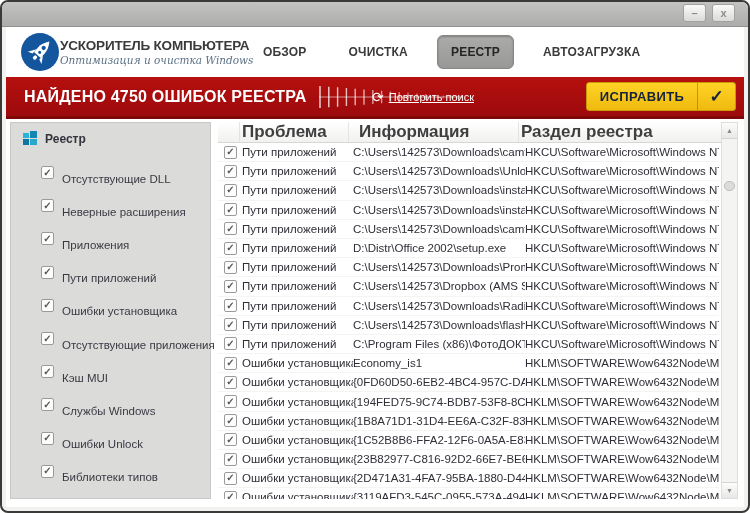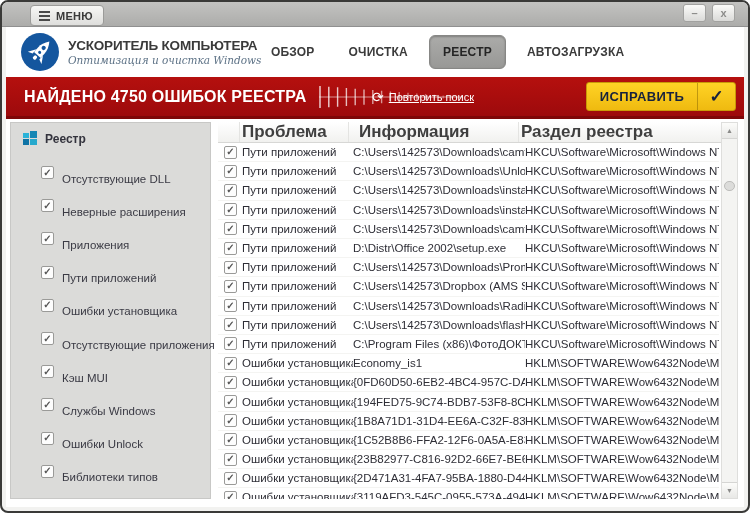--- a/index.html
+++ b/index.html
@@ -14,24 +14,24 @@
   .menu-label{font-size:11px;font-weight:bold;color:#3a3a3a;letter-spacing:.3px;}
   .win-btn{position:absolute;top:2px;width:23px;height:18px;background:linear-gradient(#fbfbf9,#dadad8);
     border:1px solid #a2a2a0;border-radius:3px;color:#8b8b89;font-size:11px;font-weight:bold;text-align:center;line-height:16px;}
   .win-btn.min{right:42px;}
   .win-btn.close{right:13px;}
   
   .content{position:absolute;left:4px;right:4px;top:25px;bottom:4px;background:#ffffff;display:flex;flex-direction:column;}
   
   .header{height:50px;display:flex;align-items:center;background:#fff;}
   .logo{margin-left:14px;width:40px;height:40px;flex:0 0 auto;}
-  .brand{margin-left:8px;width:178px;}
+  .brand{margin-left:0;width:178px;}
   .brand-title{font-size:13.5px;font-weight:bold;color:#3a3a3a;letter-spacing:-.2px;white-space:nowrap;}
   .brand-sub{font-family:"DejaVu Serif",serif;font-style:italic;font-size:10.5px;color:#5d7286;margin-top:1px;white-space:nowrap;}
-  .tabs{display:flex;align-items:center;gap:8px;margin-left:12px;}
+  .tabs{display:flex;align-items:center;gap:16px;margin-left:12px;}
   .tab{padding:9px 13px;font-size:12px;font-weight:bold;color:#3b3b3b;letter-spacing:.2px;border-radius:6px;white-space:nowrap;}
   .tab.active{background:linear-gradient(#ababa9,#989896);border:1px solid #878785;box-shadow:inset 0 1px 2px rgba(0,0,0,.25);color:#252525;}
   
   .alert{height:42px;background:linear-gradient(#b5100e,#9d0a0c);border-bottom:3px solid #7e0708;display:flex;align-items:center;position:relative;}
   .alert-msg{margin-left:18px;font-size:16px;font-weight:bold;color:#ffffff;letter-spacing:.2px;white-space:nowrap;}
   .pulse{margin-left:10px;}
   .repeat{position:absolute;right:270px;display:flex;align-items:center;gap:5px;color:#fff;}
   .refresh-glyph{font-size:14px;line-height:1;color:#ffffff;}
   .repeat-label{font-size:11px;color:#ffffff;text-decoration:underline;white-space:nowrap;}
   .fix-btn{position:absolute;right:8px;top:5px;width:150px;height:29px;border-radius:3px;border:1px solid #c89a08;
@@ -78,28 +78,20 @@
     color:#8a8a88;font-size:7px;text-align:center;line-height:16px;flex:0 0 auto;}
   .sb-btn.down{position:absolute;bottom:0;border-top:1px solid #d5d5d3;border-bottom:none;}
   .sb-thumb{margin-top:42px;width:11px;height:10px;background:#dcdcda;border:1px solid #bdbdbb;border-radius:5px;}
 </style>
 </head>
 <body>
 
 <div class="app">
 
   <div class="titlebar">
-    <div class="menu-btn">
-      <span class="hamburger">
-          <i></i>
-          <i></i>
-          <i></i>
-        </span>
-      <span class="menu-label">МЕНЮ</span>
-    </div>
     <div class="win-btn min">–</div>
     <div class="win-btn close">x</div>
   </div>
 
   <div class="content">
 
     <div class="header">
       <svg class="logo" viewBox="0 0 40 40">
         <circle cx="20" cy="20" r="19" fill="#14569e"></circle>
         <g transform="rotate(42 20 20)" fill="#ffffff">

